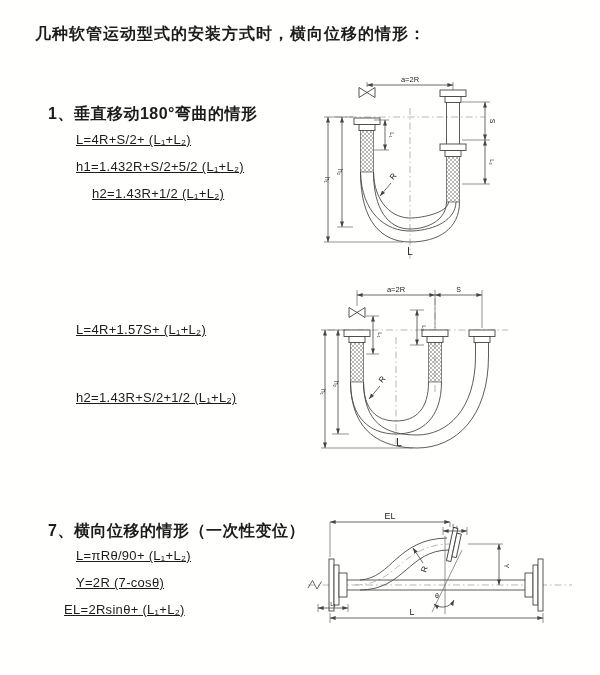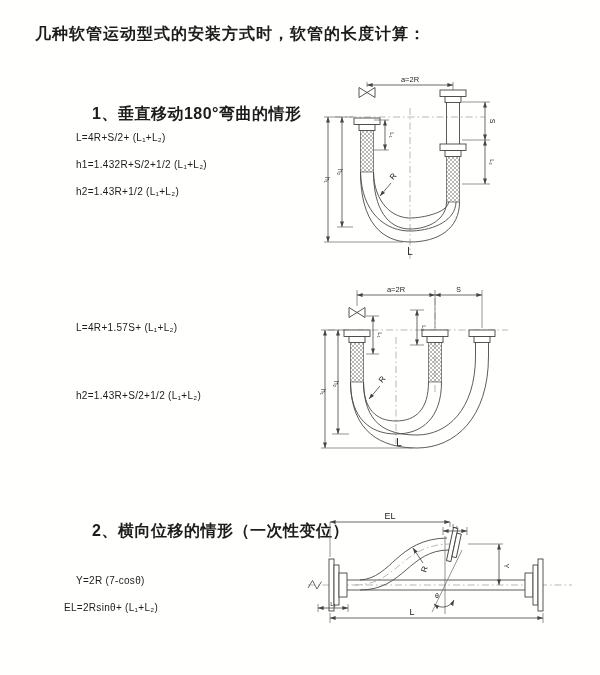--- a/index.html
+++ b/index.html
@@ -3,47 +3,48 @@
 <meta charset="utf-8">
 <style>
   html,body{margin:0;padding:0;background:#fff;}
   .page{
     position:relative;width:600px;height:675px;background:#fffffe;overflow:hidden;
     font-family:"Liberation Sans","DejaVu Sans",sans-serif;color:#1c1c1c;
   }
   .title{
     position:absolute;left:35px;top:24px;font-size:16px;font-weight:600;letter-spacing:1px;white-space:nowrap;
   }
-  .sec-heading{position:absolute;font-size:16px;font-weight:600;letter-spacing:.5px;white-space:nowrap;margin-left:44px;}
-  .formula{position:absolute;font-size:10px;font-weight:500;letter-spacing:.3px;white-space:nowrap;}
+  .sec-heading{position:absolute;font-size:16px;font-weight:600;letter-spacing:.5px;white-space:nowrap;}
+  .formula{position:absolute;font-size:13px;font-weight:500;letter-spacing:.3px;white-space:nowrap;text-decoration:underline;}
   .diagram{position:absolute;}
   svg text{fill:#222;font-family:"Liberation Sans","DejaVu Sans",sans-serif;}
   svg .cl{stroke:#999;stroke-width:.7;fill:none;stroke-dasharray:7 3 1.5 3;}
   svg .ext{stroke:#666;stroke-width:.7;fill:none;}
   svg .dim{stroke:#444;stroke-width:.8;fill:none;}
   svg .hose{stroke:#4a4a4a;stroke-width:.9;fill:none;}
   svg .part{stroke:#444;stroke-width:.9;fill:#fffffe;}
   svg .lead{stroke:#444;stroke-width:.8;fill:none;}
 </style>
 </head>
 <body>
 
 <div class="page">
 
-  <div class="title">几种软管运动型式的安装方式时，软管的长度计算：</div>
+  <div class="title">几种软管运动型式的安装方式时，横向位移的情形：</div>
 
   <div class="sec-heading" style="left:48px;top:104px">1、垂直移动180°弯曲的情形</div>
   <div class="formula" style="left:76px;top:132px">L=4R+S/2+ (L₁+L₂)</div>
-  <div class="formula" style="left:76px;top:159px">h1=1.432R+S/2+1/2 (L₁+L₂)</div>
-  <div class="formula" style="left:76px;top:186px">h2=1.43R+1/2 (L₁+L₂)</div>
+  <div class="formula" style="left:76px;top:159px">h1=1.432R+S/2+5/2 (L₁+L₂)</div>
+  <div class="formula" style="left:92px;top:186px">h2=1.43R+1/2 (L₁+L₂)</div>
 
   <div class="formula" style="left:76px;top:322px">L=4R+1.57S+ (L₁+L₂)</div>
   <div class="formula" style="left:76px;top:390px">h2=1.43R+S/2+1/2 (L₁+L₂)</div>
 
-  <div class="sec-heading" style="left:48px;top:521px">2、横向位移的情形（一次性变位）</div>
+  <div class="sec-heading" style="left:48px;top:521px">7、横向位移的情形（一次性变位）</div>
+  <div class="formula" style="left:76px;top:548px">L=πRθ/90+ (L₁+L₂)</div>
   <div class="formula" style="left:76px;top:575px">Y=2R (7-cosθ)</div>
   <div class="formula" style="left:64px;top:602px">EL=2Rsinθ+ (L₁+L₂)</div>
 
   <svg class="diagram" style="left:315px;top:72px" width="275" height="190" viewBox="0 0 275 190">
     <defs>
       <marker id="a1" markerWidth="8" markerHeight="6" refX="7" refY="2.5" orient="auto-start-reverse">
         <path d="M0,0 L7,2.5 L0,5 Z" fill="#444"></path>
       </marker>
       <pattern id="br1" patternUnits="userSpaceOnUse" width="4" height="4">
         <path d="M0,0 L4,4 M4,0 L0,4" stroke="#888" stroke-width="0.6"></path>

